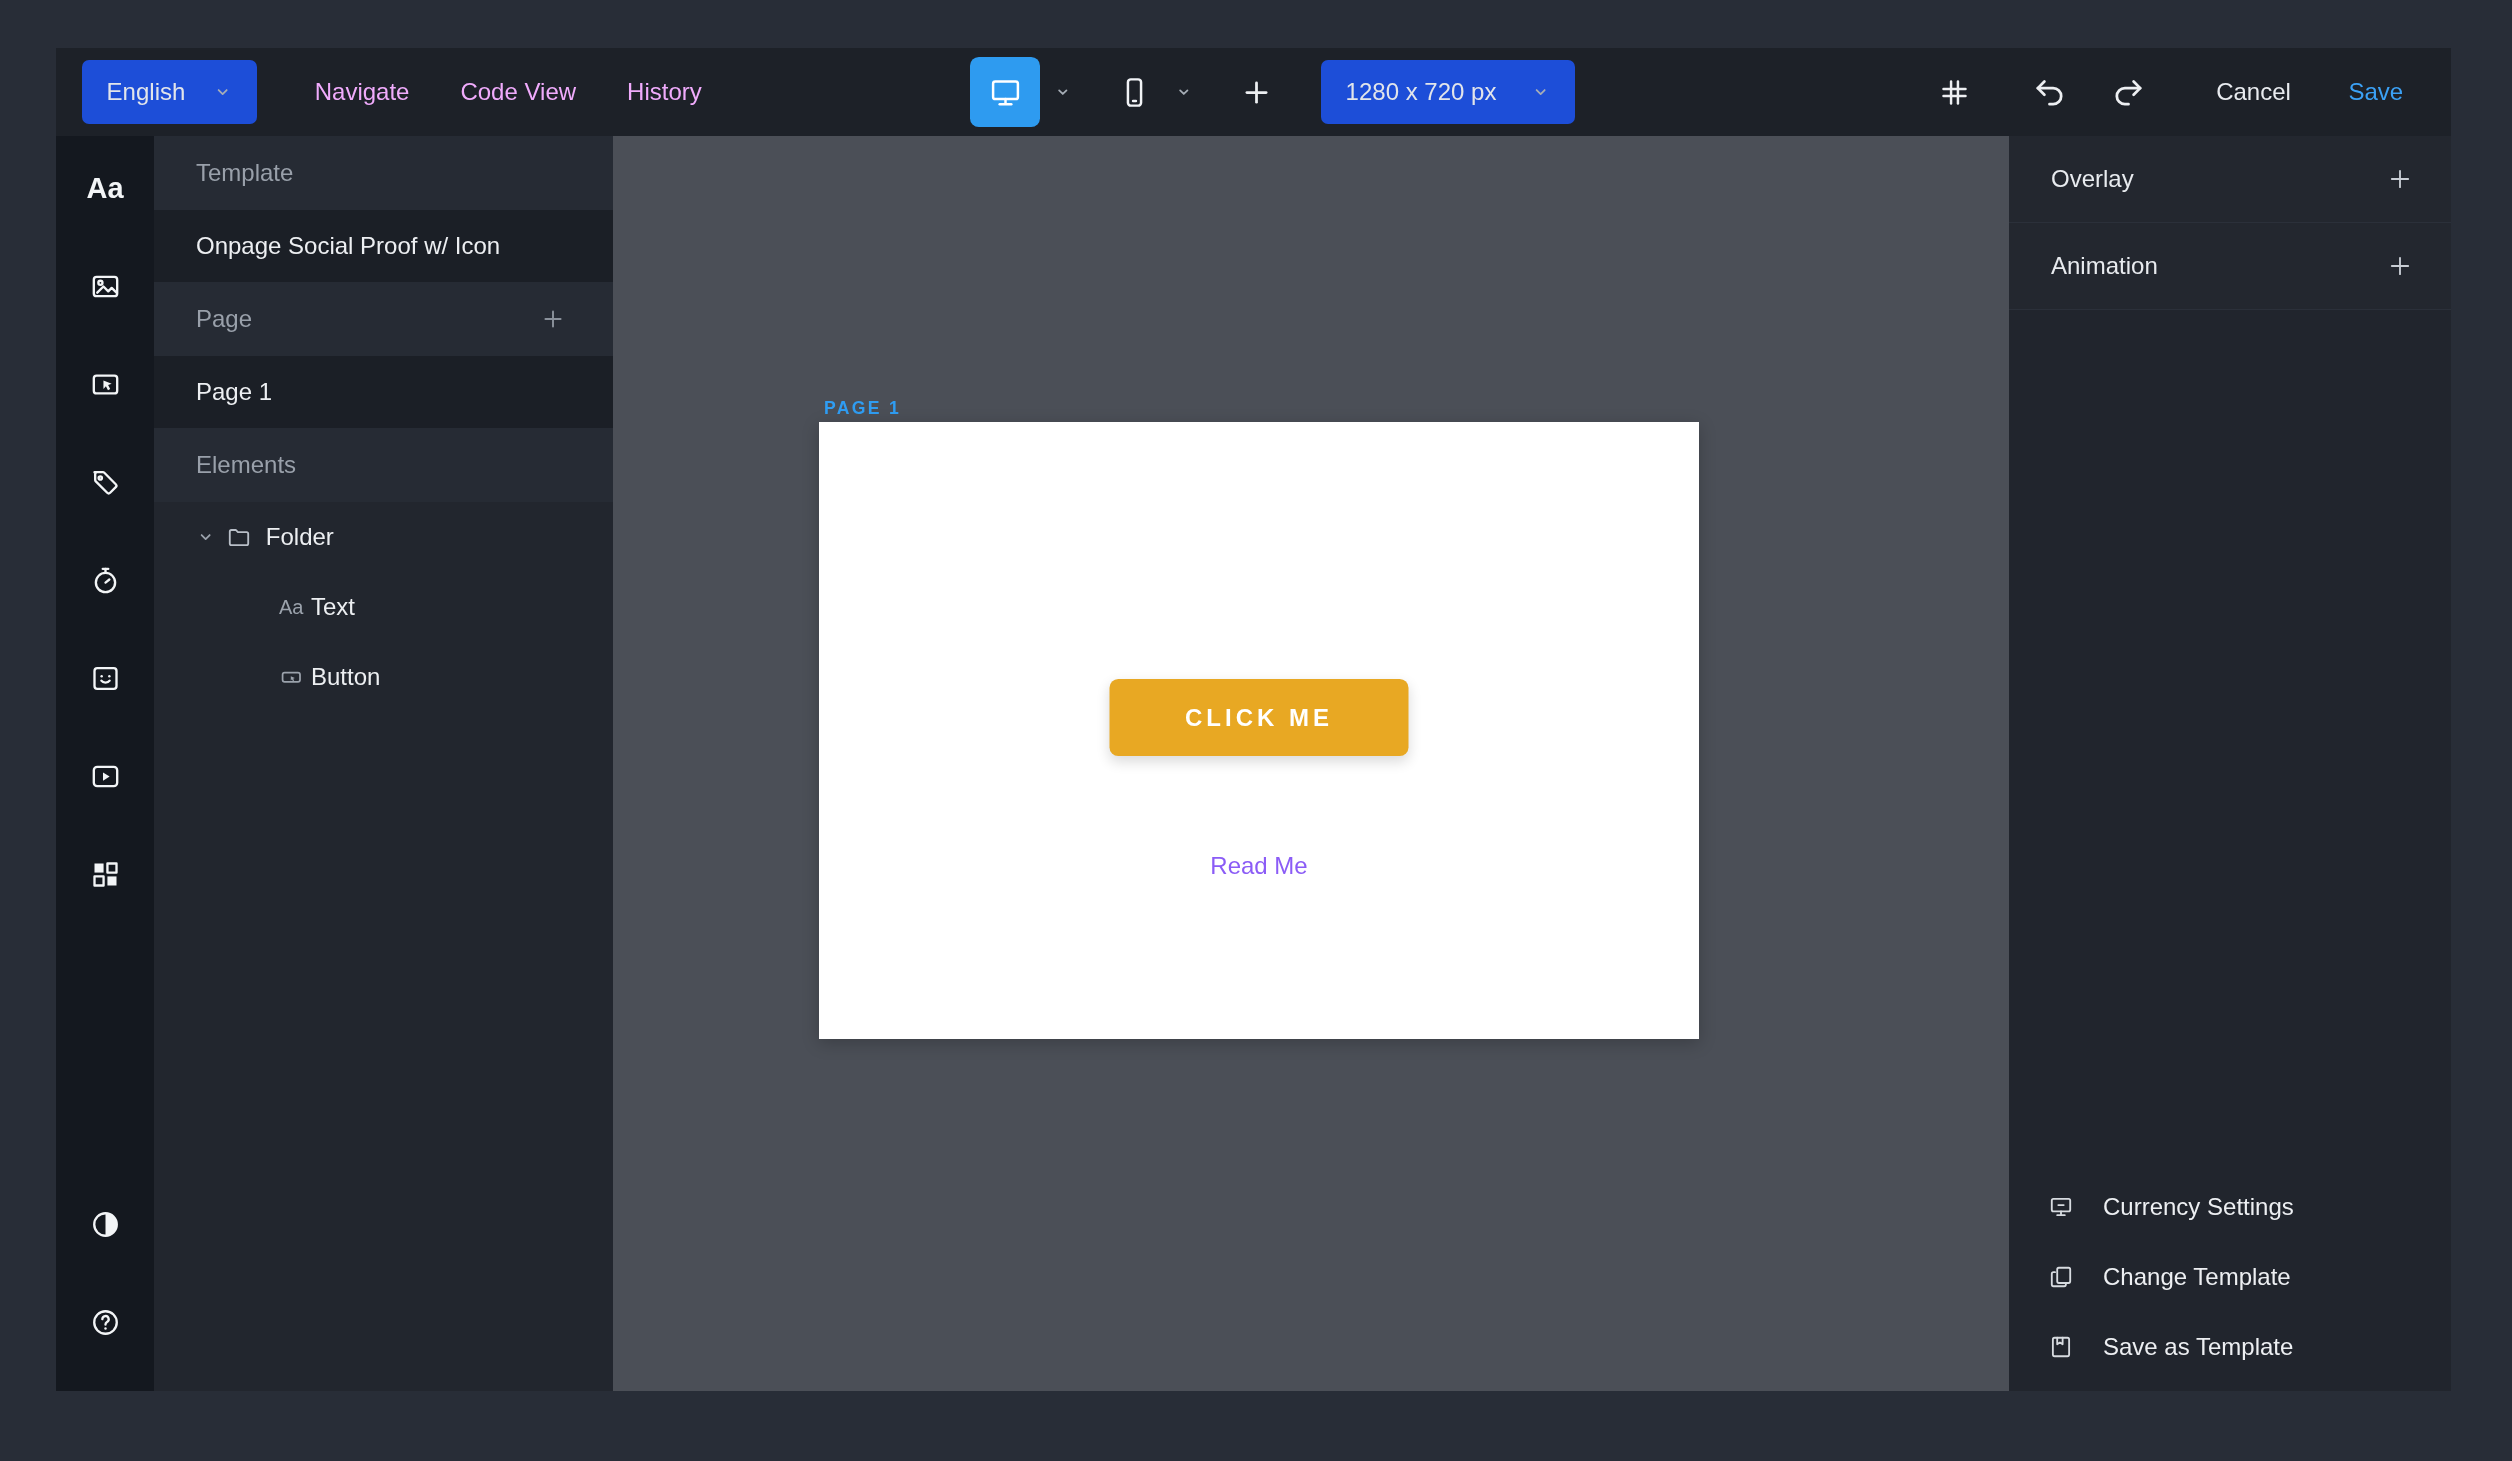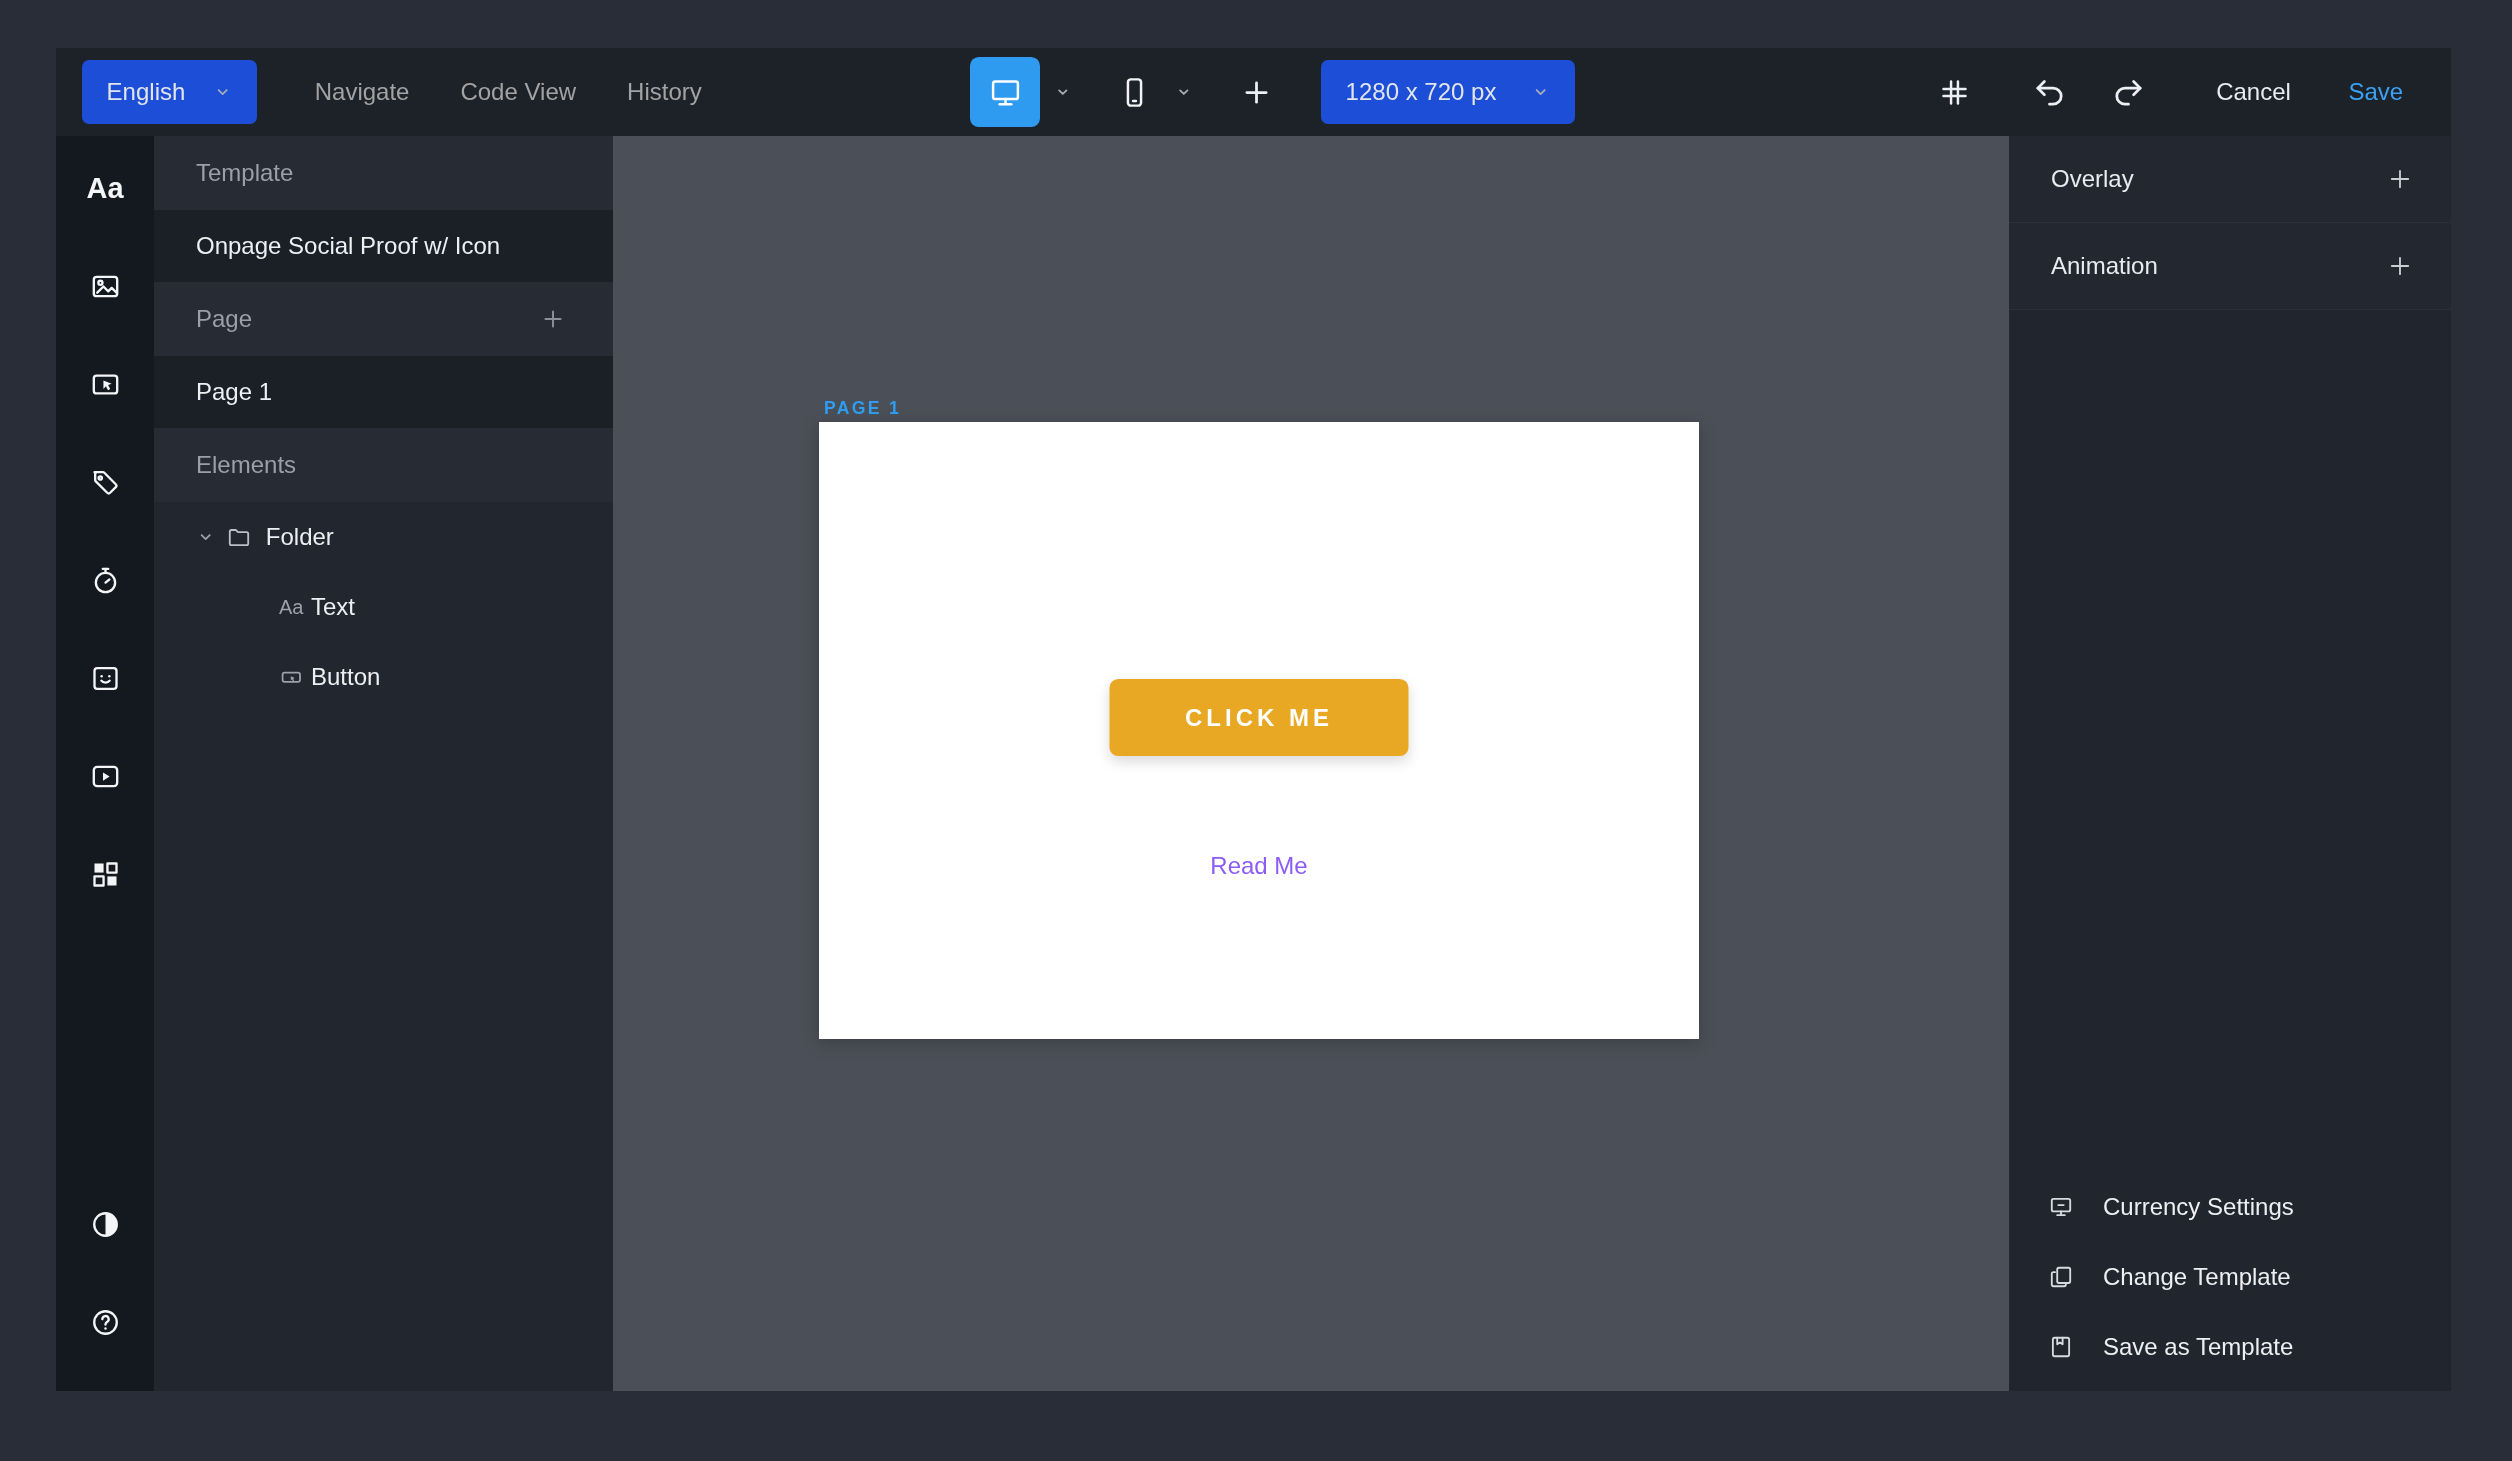--- a/index.html
+++ b/index.html
@@ -26,21 +26,21 @@
     padding:0 39px 0 26px;
     position:relative;
   }
   .tb-left { display:flex; align-items:center; }
   .pill {
     height:64px; display:flex; align-items:center; gap:28px;
     background:#1d4ed8; border-radius:7px; padding:0 24.6px;
     color:#E2E5EA; font-size:24px;
   }
   .tb-menu { display:flex; align-items:center; margin-left:32px; }
-  .menu-item { font-size:24px; color:#a3a3a3; padding:0 25.5px; height:64px; }
+  .menu-item { font-size:24px; color:#f0abfc; padding:0 25.5px; height:64px; }
   .tb-center { position:absolute; left:914px; top:0; height:100%; display:flex; align-items:center; }
   .device-btn {
     width:70px; height:70px; border-radius:8.8px;
     display:flex; align-items:center; justify-content:center;
     color:#FFFFFF;
   }
   .device-btn.active { background:#2E9BF0; }
   .chev-btn { width:32px; height:70px; display:flex; align-items:center; justify-content:center; color:#A6ADB6; margin-left:7px; }
   .device-plain { width:54px; height:70px; display:flex; align-items:center; justify-content:center; color:#F1F3F6; margin-left:28px; }
   .icon-btn { width:49px; height:70px; display:flex; align-items:center; justify-content:center; color:#EDEFF2; }

